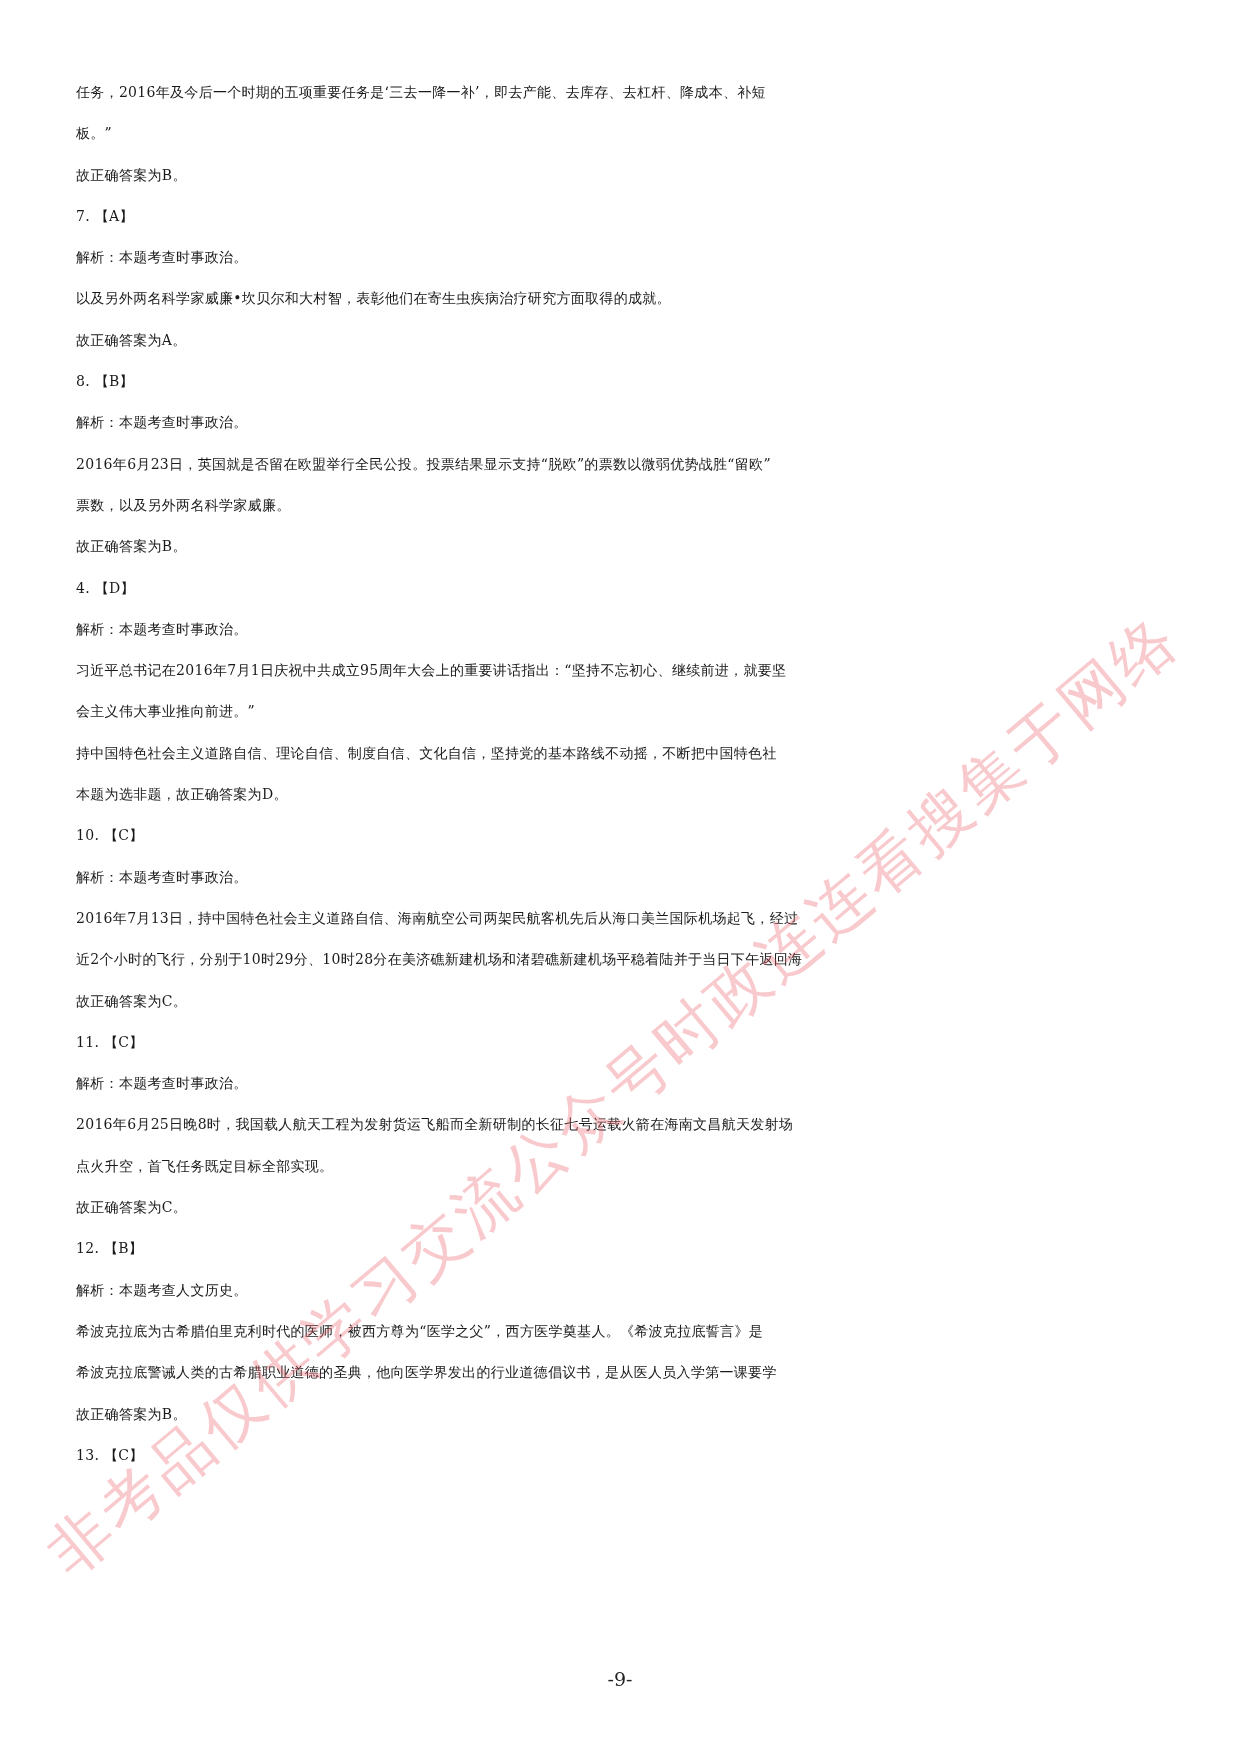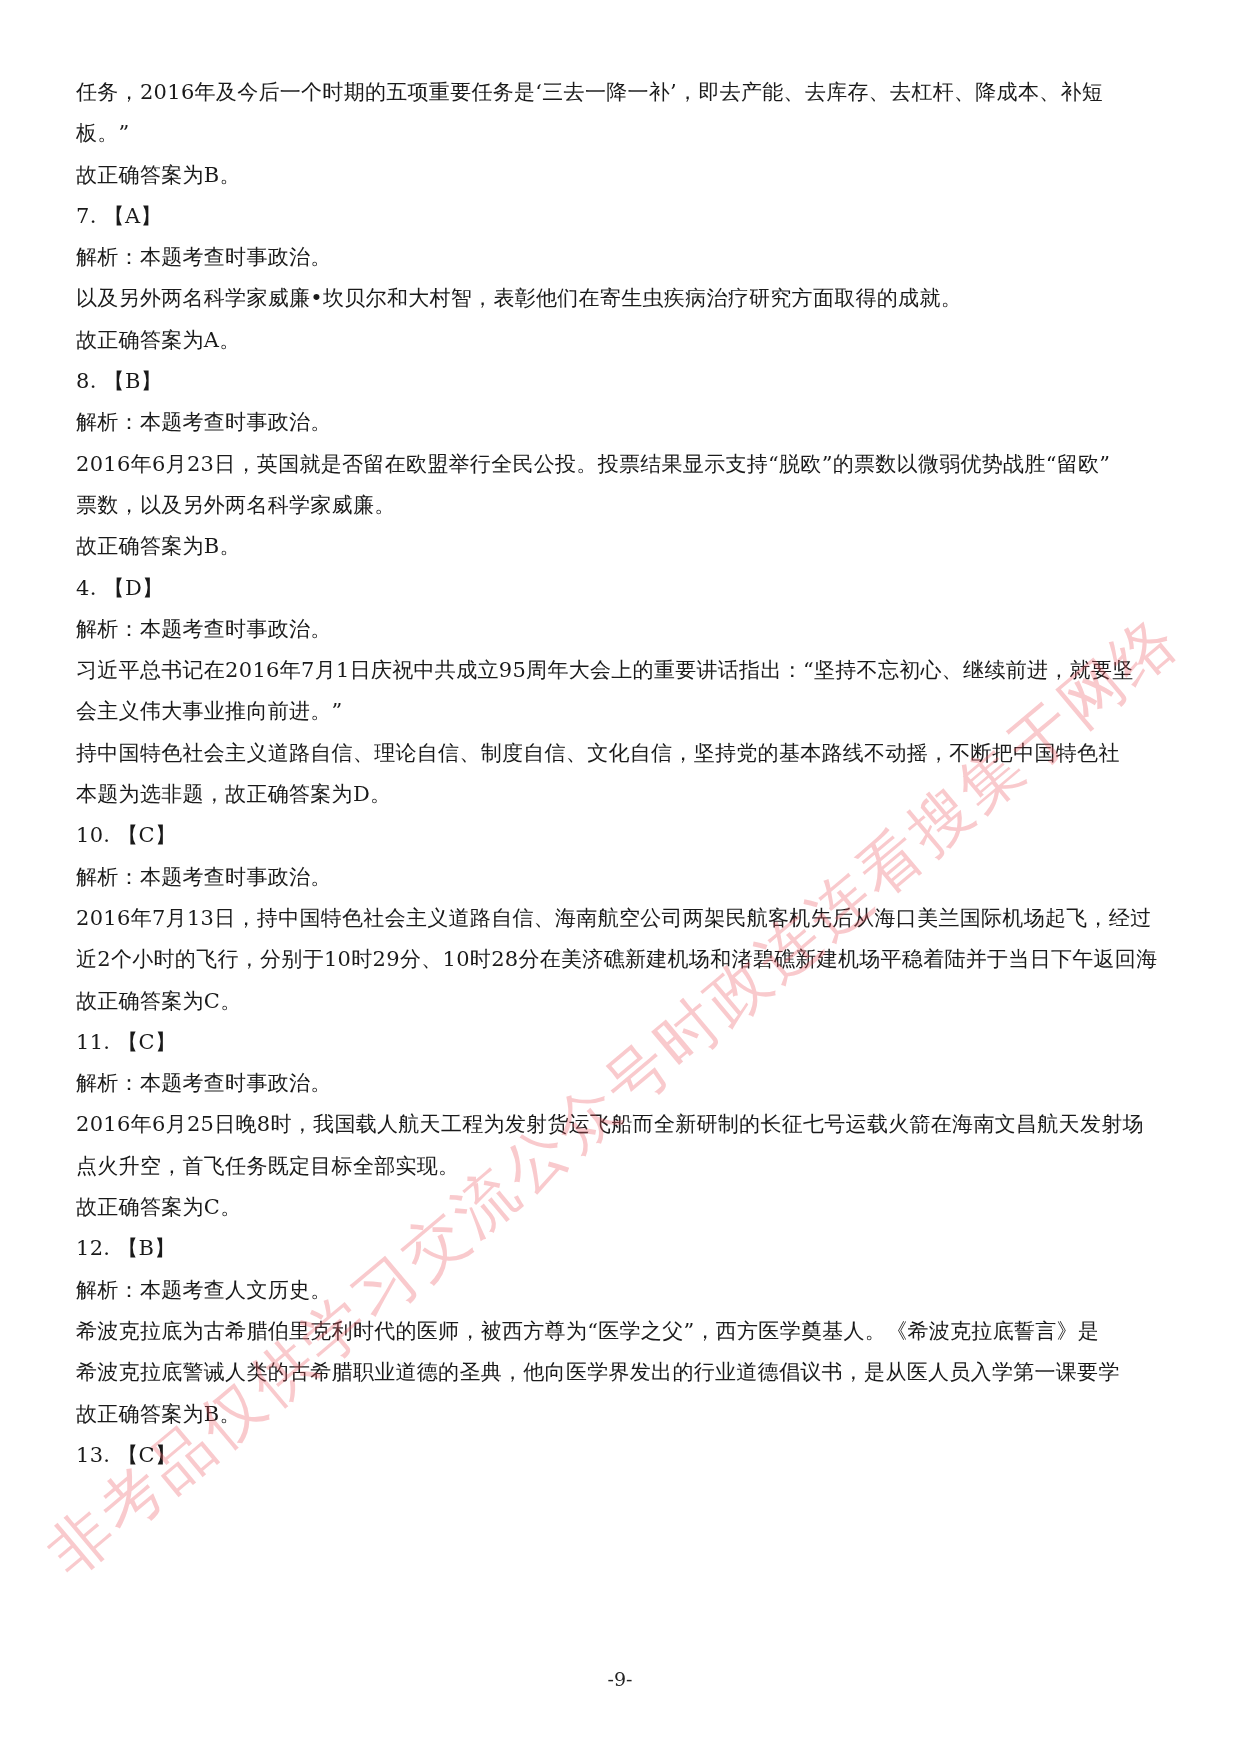--- a/index.html
+++ b/index.html
@@ -6,21 +6,21 @@
   body {
     width: 1240px; height: 1754px; position: relative; overflow: hidden;
     font-family: "DejaVu Serif", "Liberation Serif", serif;
     color: #1a1a1a;
   }
   .page { position: absolute; left: 0; top: 0; width: 1240px; height: 1754px; }
   .content {
     position: absolute; left: 76px; top: 72px; width: 1090px;
   }
   .line {
-    font-size: 21px; line-height: 41.3px; height: 41.3px;
+    font-size: 14px; line-height: 41.3px; height: 41.3px;
     white-space: nowrap; letter-spacing: 0.3px;
   }
   .watermark {
     position: absolute; left: -40px; top: 880px;
     width: 1500px; text-align: left;
     transform: rotate(-40deg); transform-origin: 0 0;
     color: rgba(235, 90, 100, 0.32);
     font-size: 62px; letter-spacing: 4px;
     font-family: "DejaVu Sans", sans-serif;
     pointer-events: none; white-space: nowrap;

